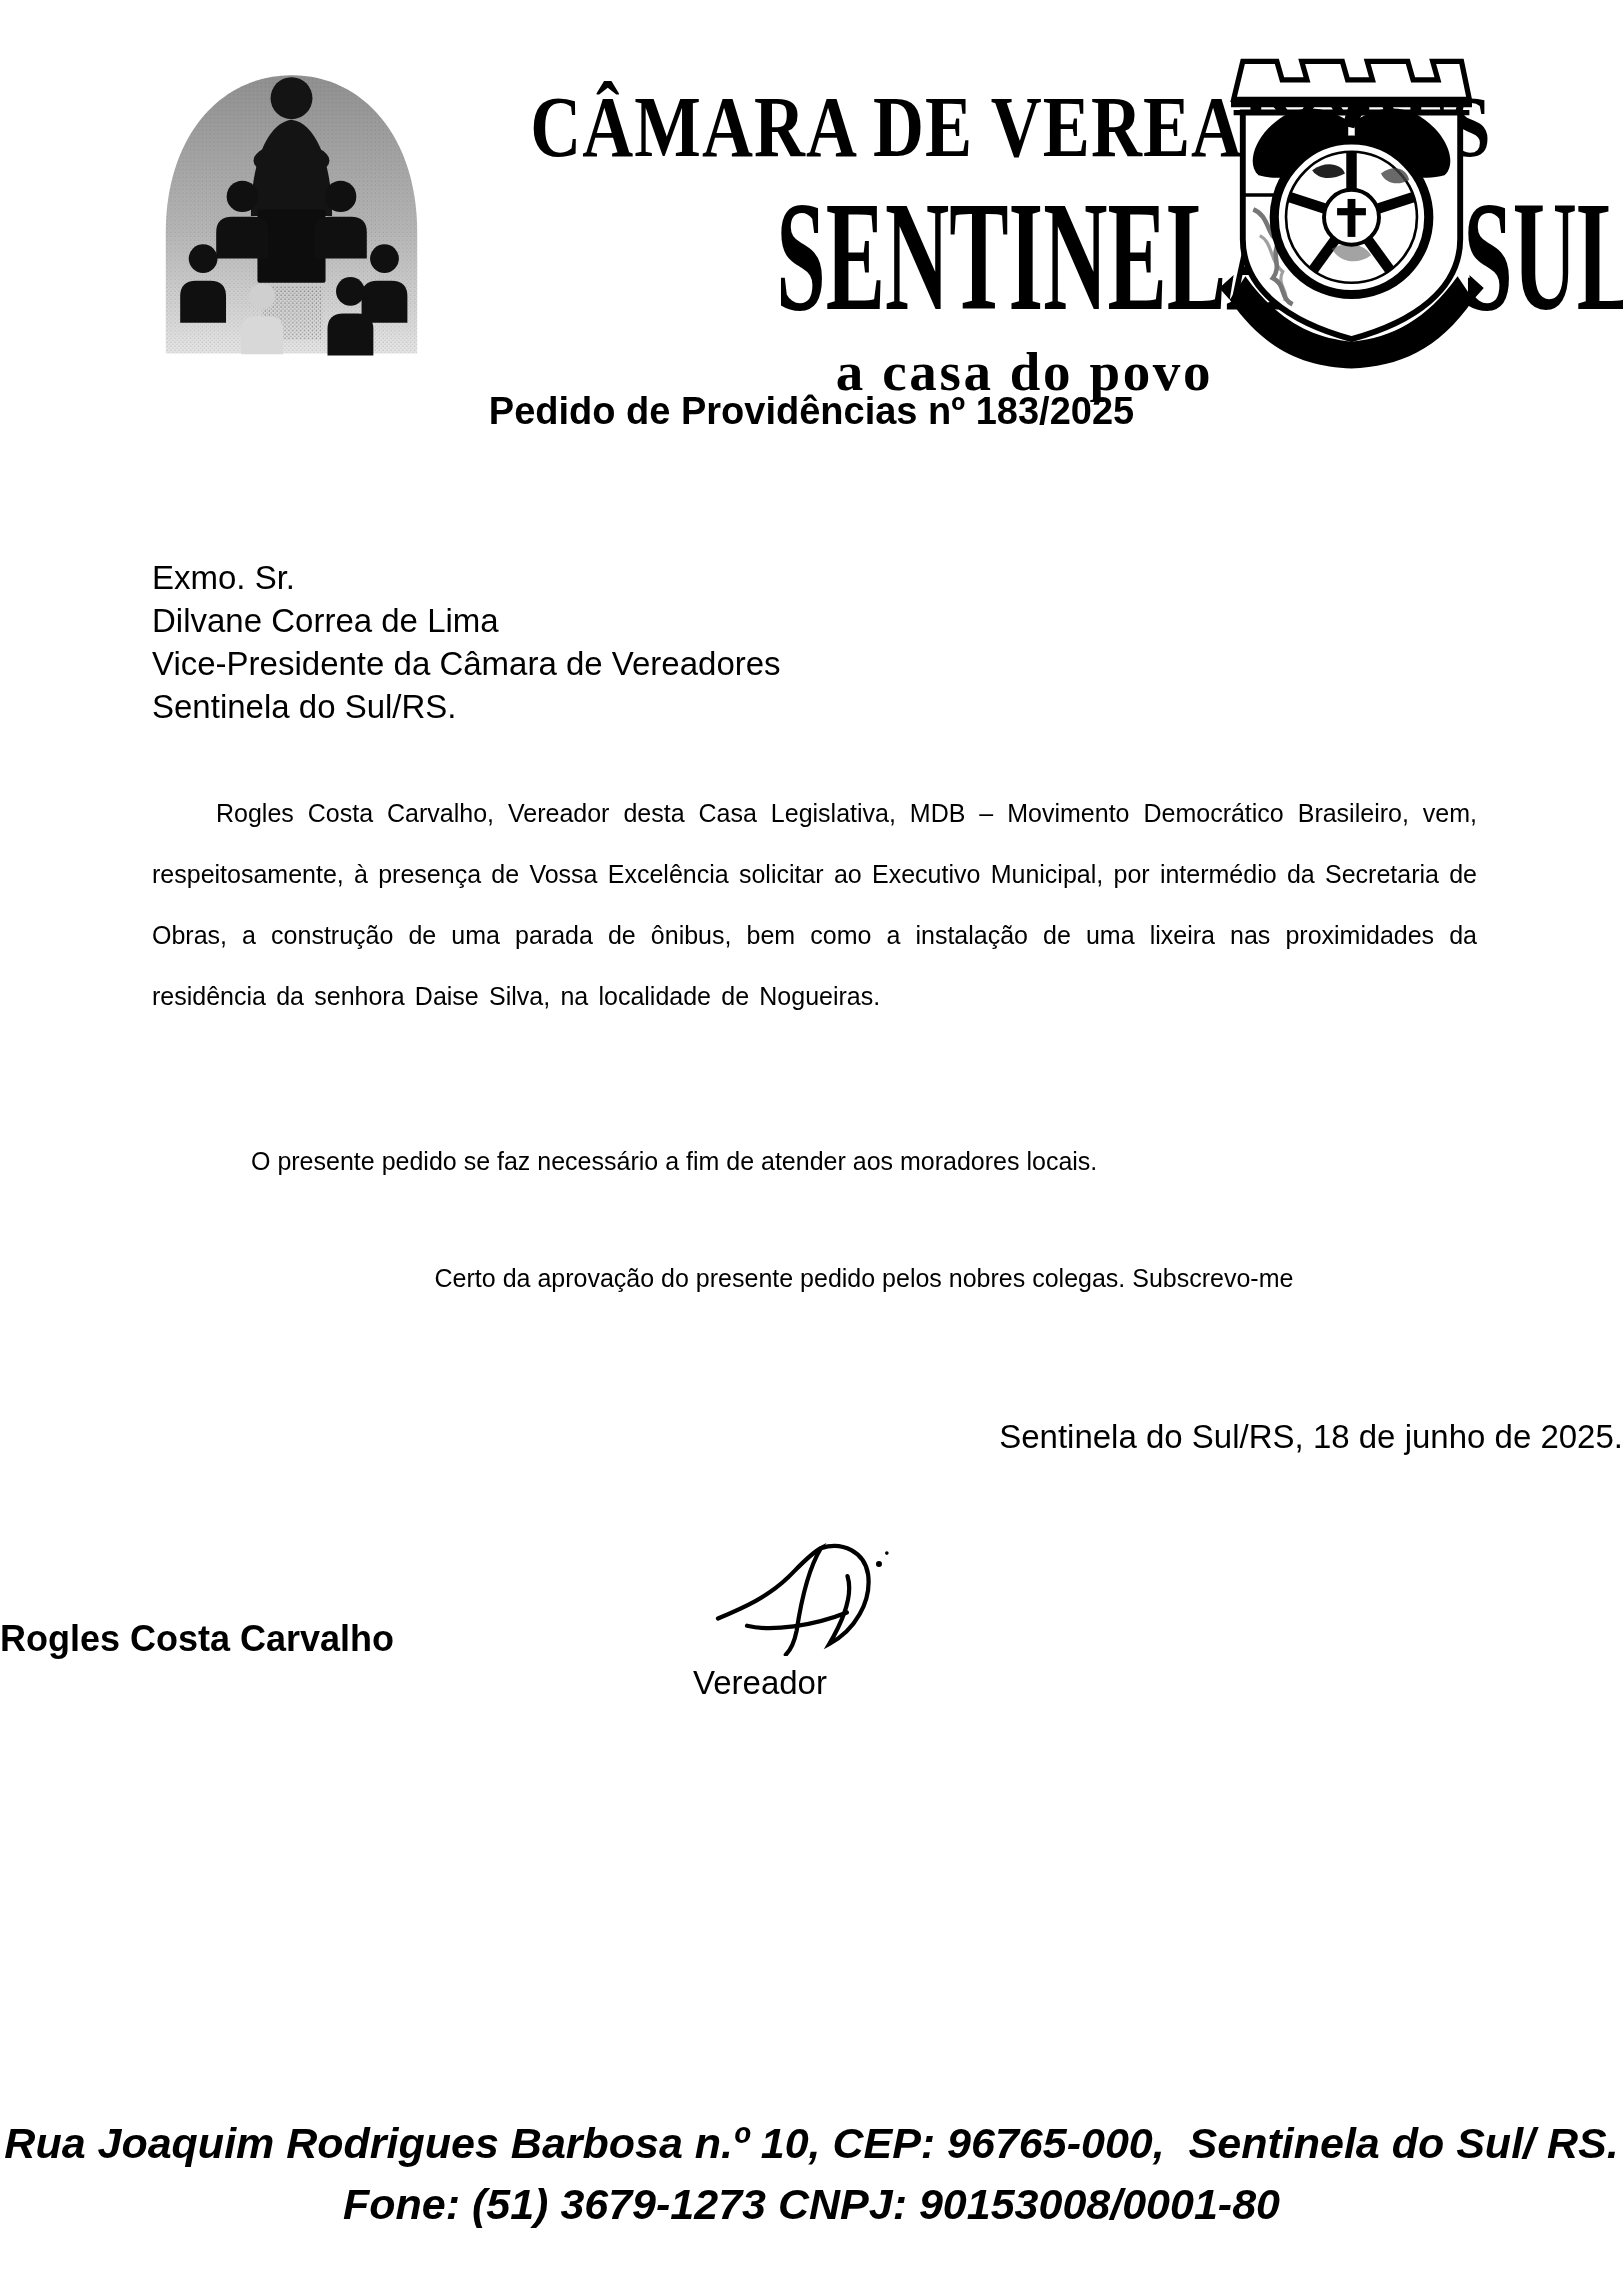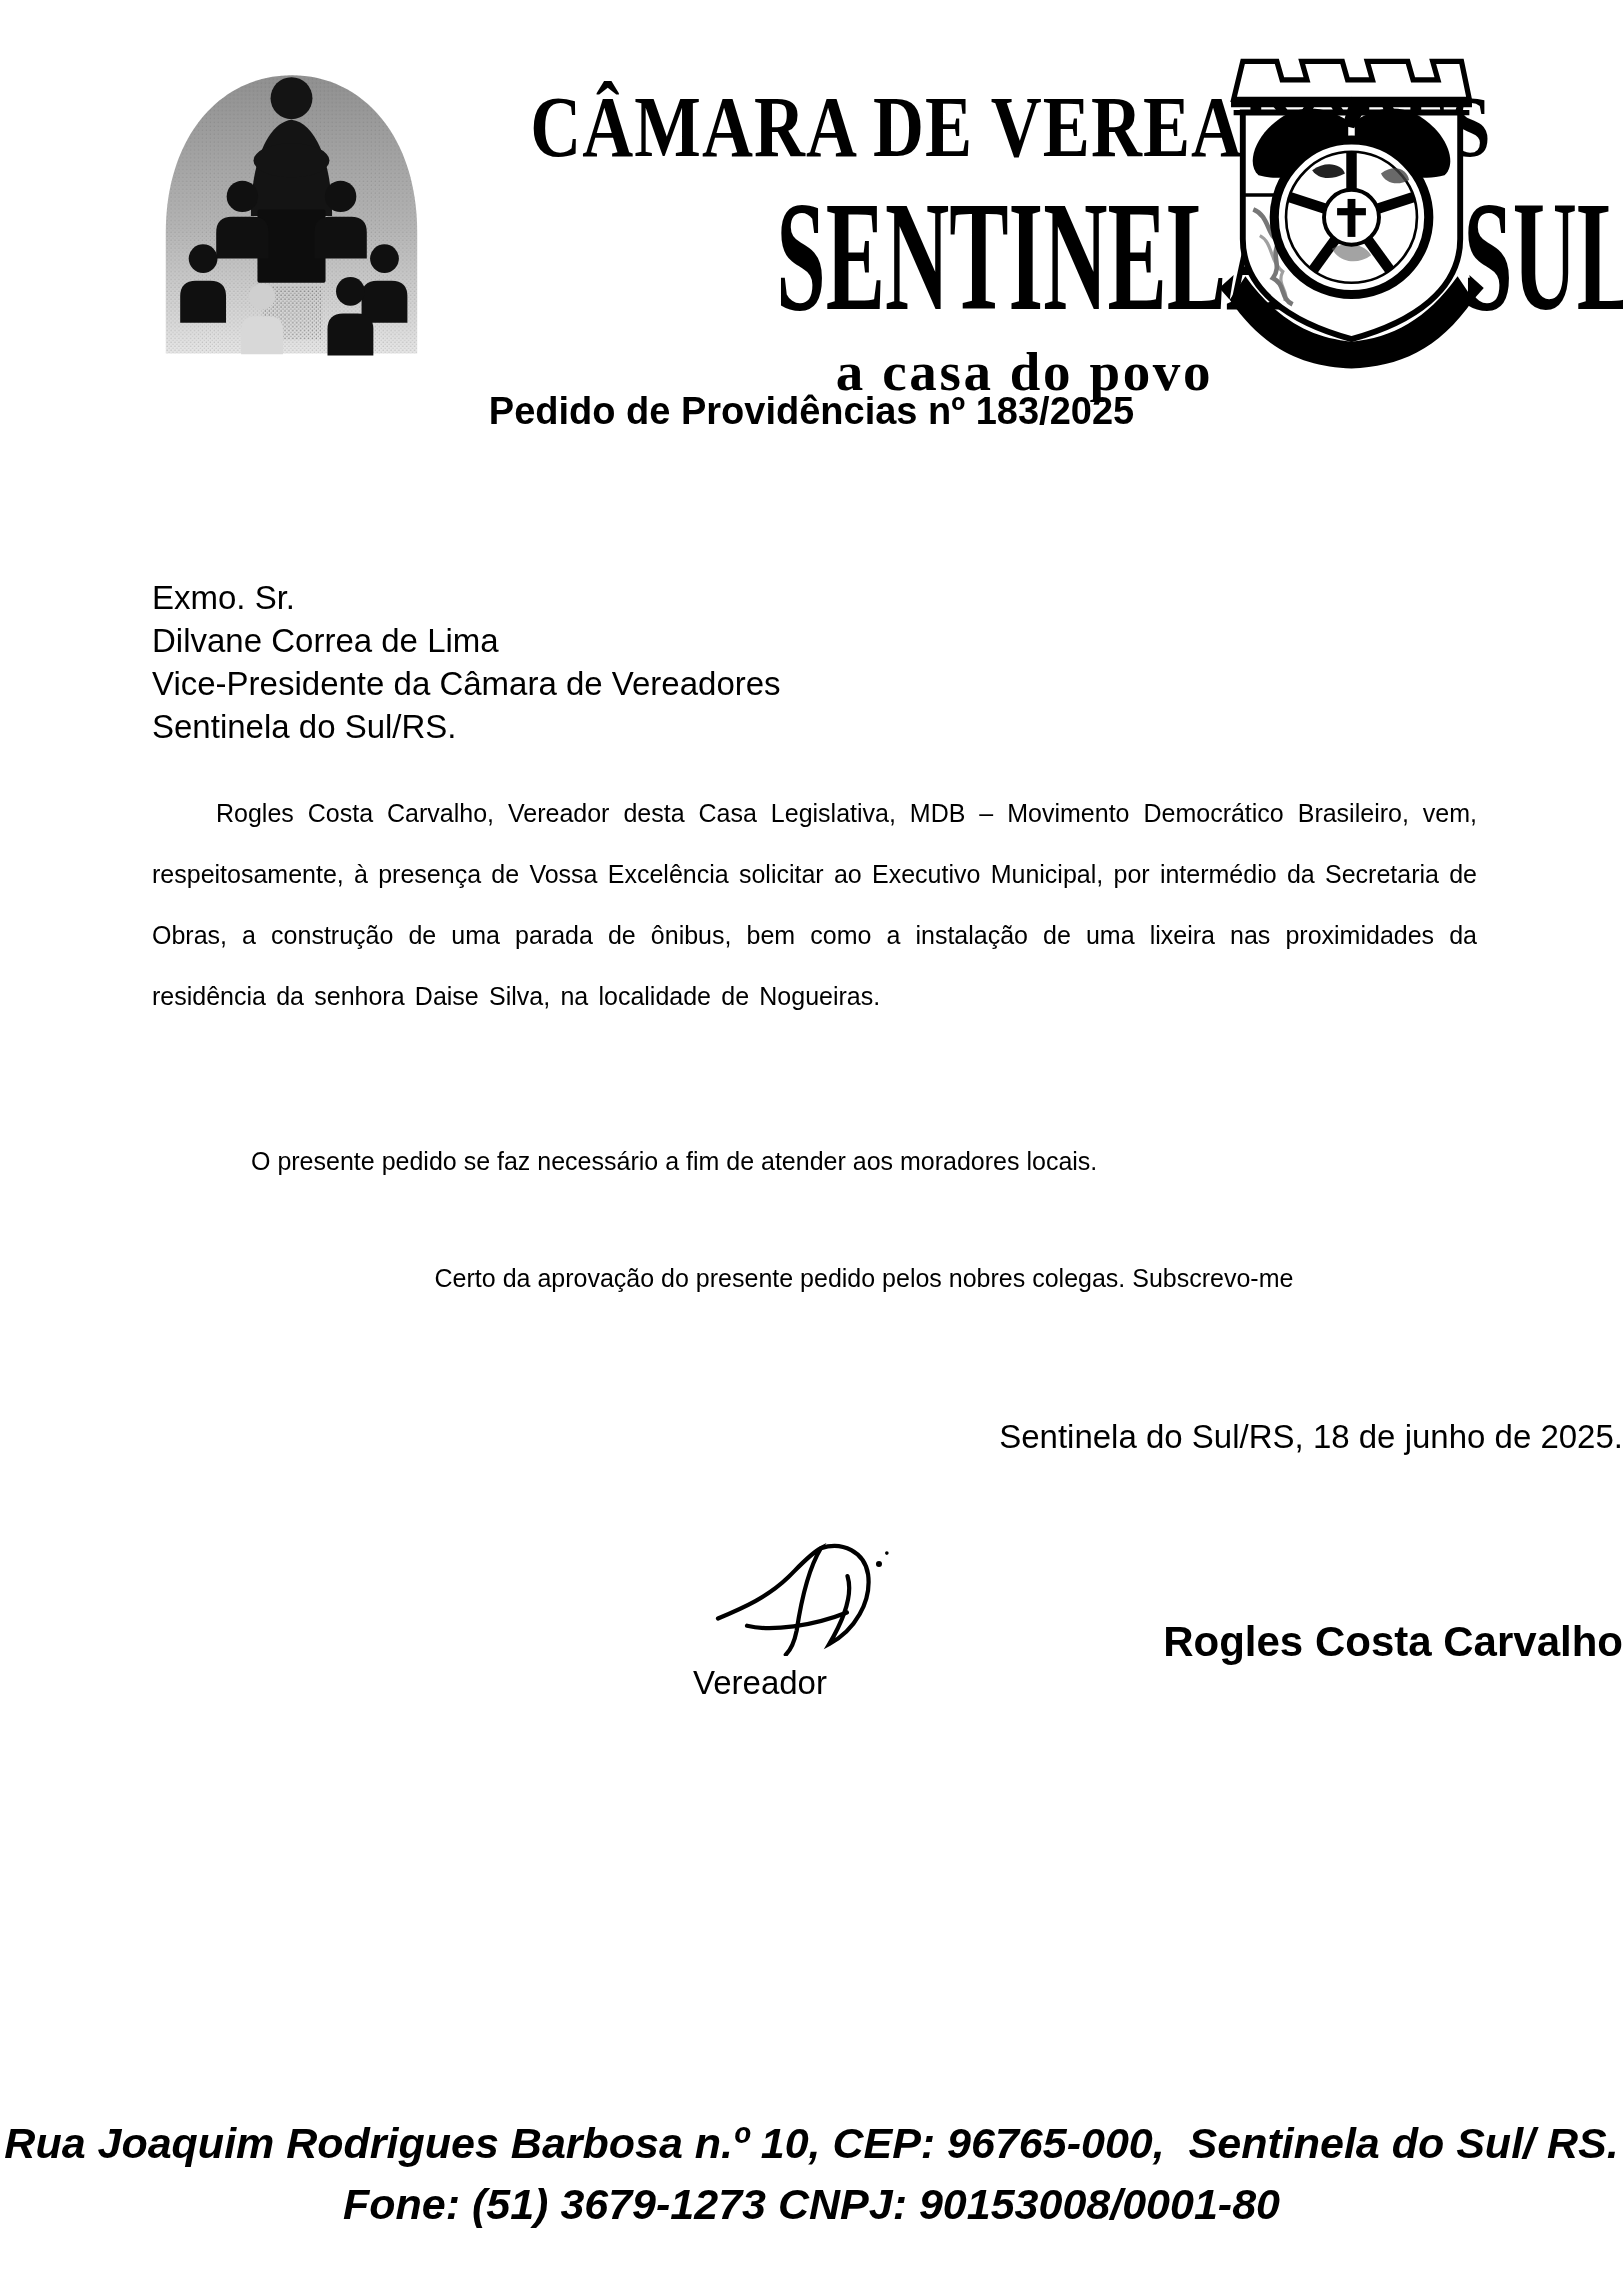--- a/index.html
+++ b/index.html
@@ -50,21 +50,21 @@
 
   
   .doc-title {
     position: absolute; left: 0; top: 390px; width: 1623px;
     text-align: center;
     font-size: 38px; font-weight: bold;
   }
 
   
   .addressee {
-    position: absolute; left: 152px; top: 576px;
+    position: absolute; left: 152px; top: 556px;
     font-size: 33px; line-height: 43px;
   }
 
   
   .body-par {
     position: absolute; left: 152px; width: 1325px; margin: 0;
     font-size: 25px; line-height: 61px;
   }
   .p1 { top: 783px; text-align: justify; text-indent: 64px; word-spacing: 3.3px; }
   .p2 { top: 1131px; text-indent: 99px; }
@@ -72,21 +72,21 @@
 
   .dateline {
     position: absolute; left: 0; top: 1418px; width: 1623px;
     text-align: right; font-size: 33px;
   }
 
   
   .scribble { position: absolute; left: 710px; top: 1541px; width: 183px; height: 115px; }
   .sig-name {
     position: absolute; left: 0; top: 1618px; width: 1623px;
-    text-align: right; font-size: 42px; font-weight: bold;
+    text-align: left; font-size: 36px; font-weight: bold;
   }
   .sig-role {
     position: absolute; left: 0; top: 1664px; width: 1520px;
     text-align: center; font-size: 33px;
   }
 
   
   .footer-line {
     position: absolute; left: 0; width: 1623px; text-align: center;
     font-family: Liberation Sans, sans-serif;

